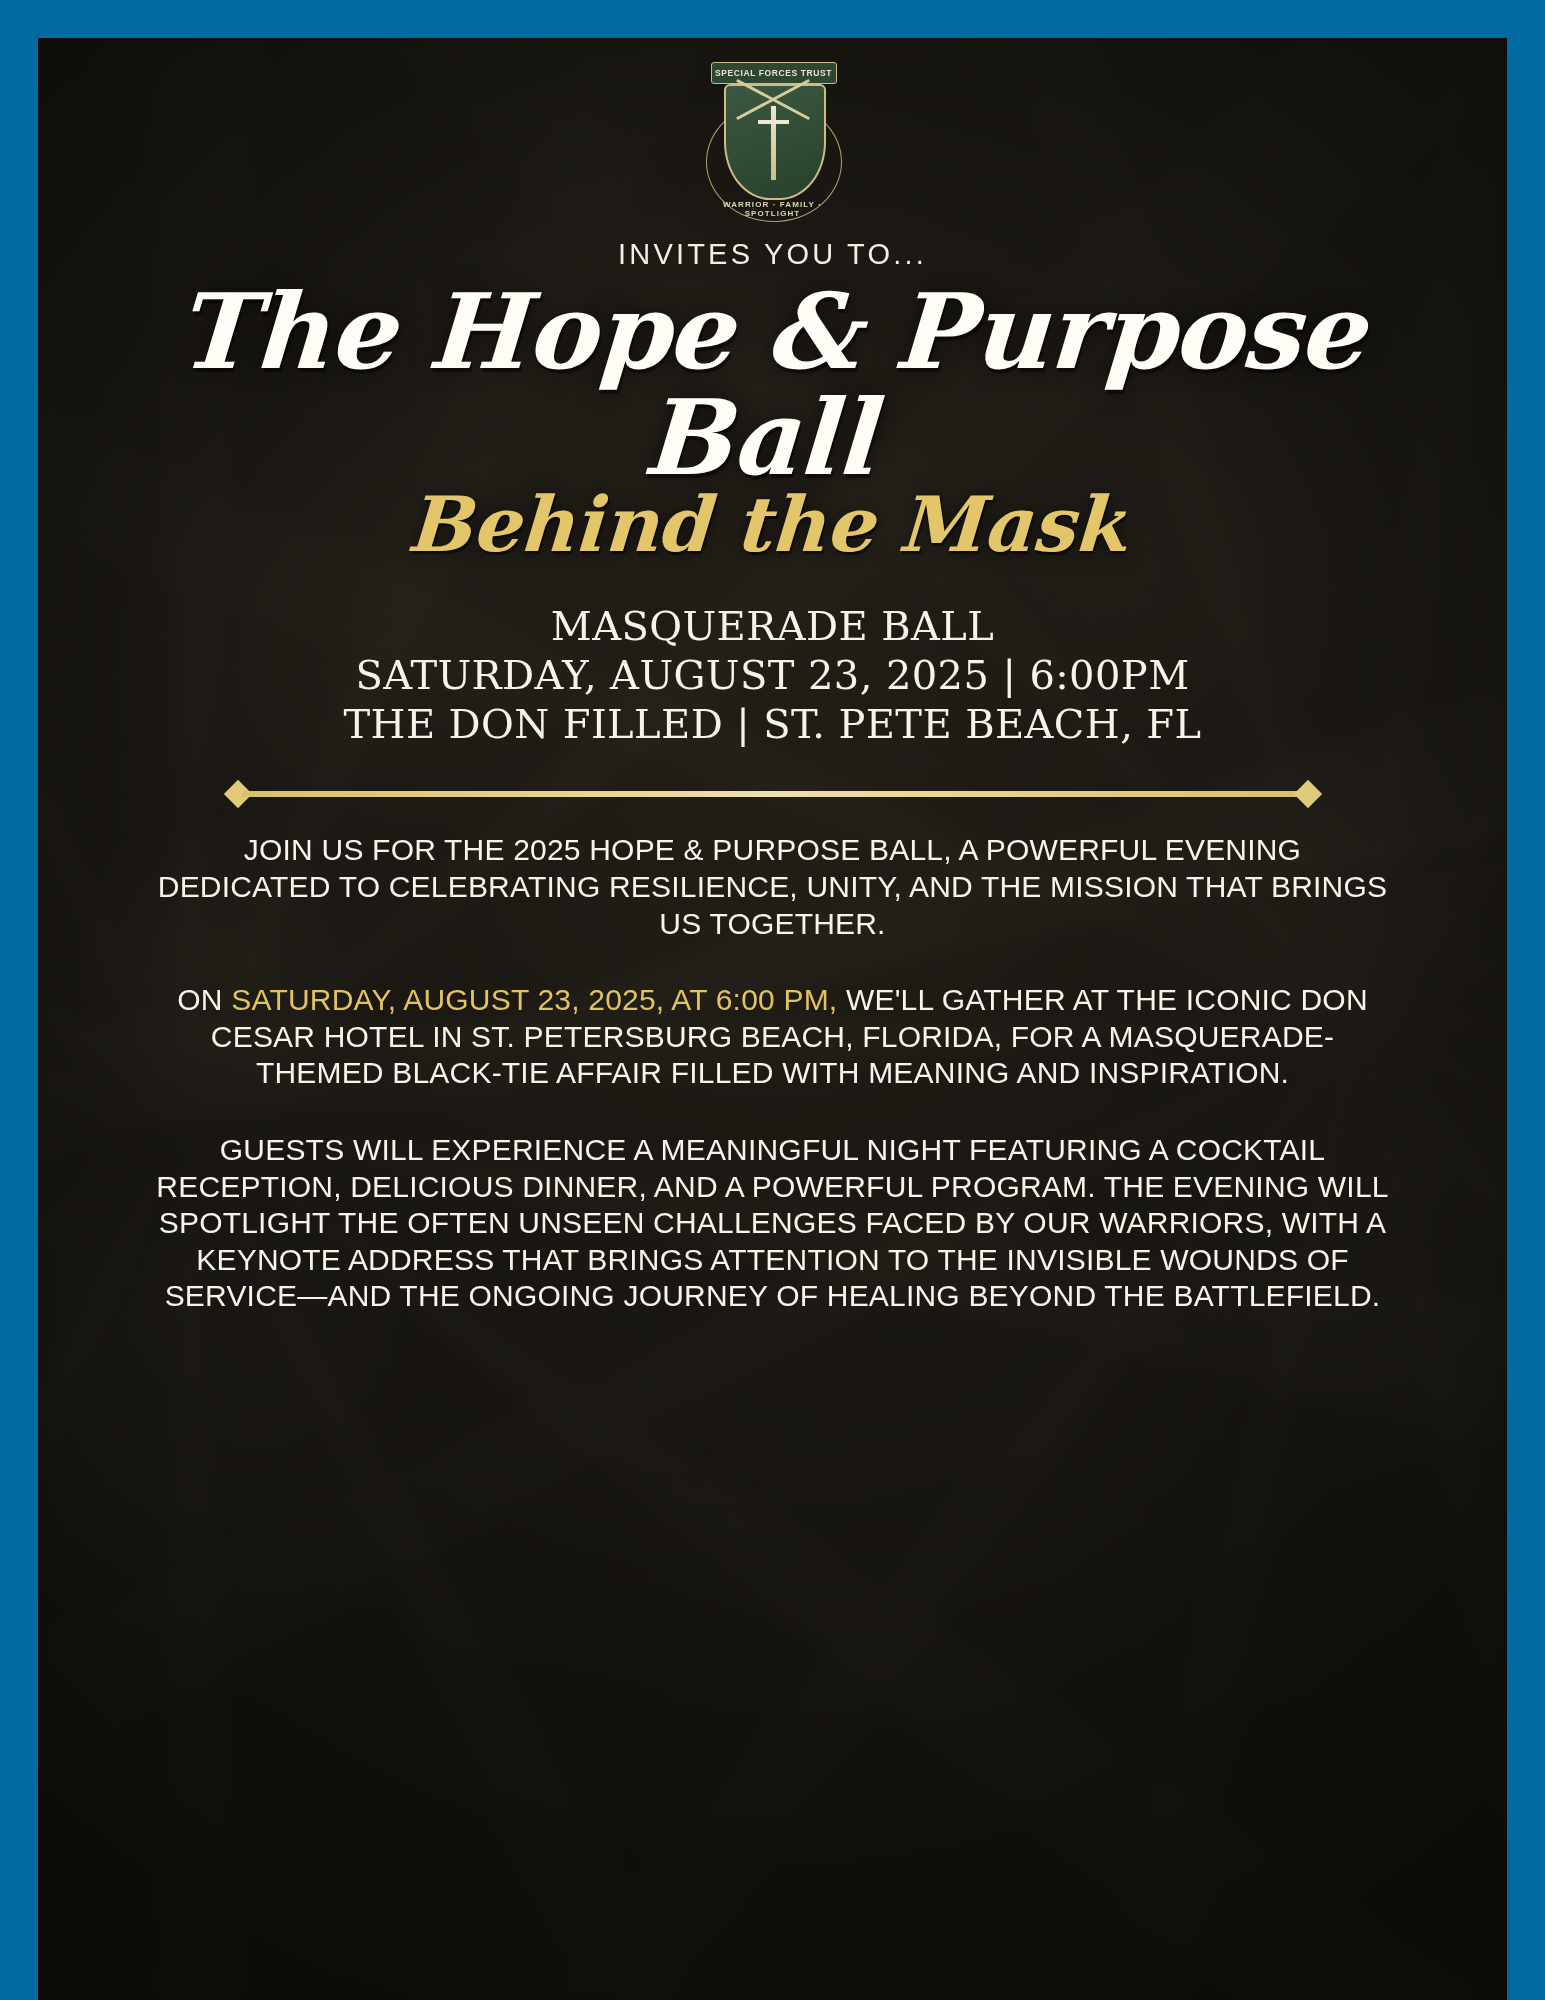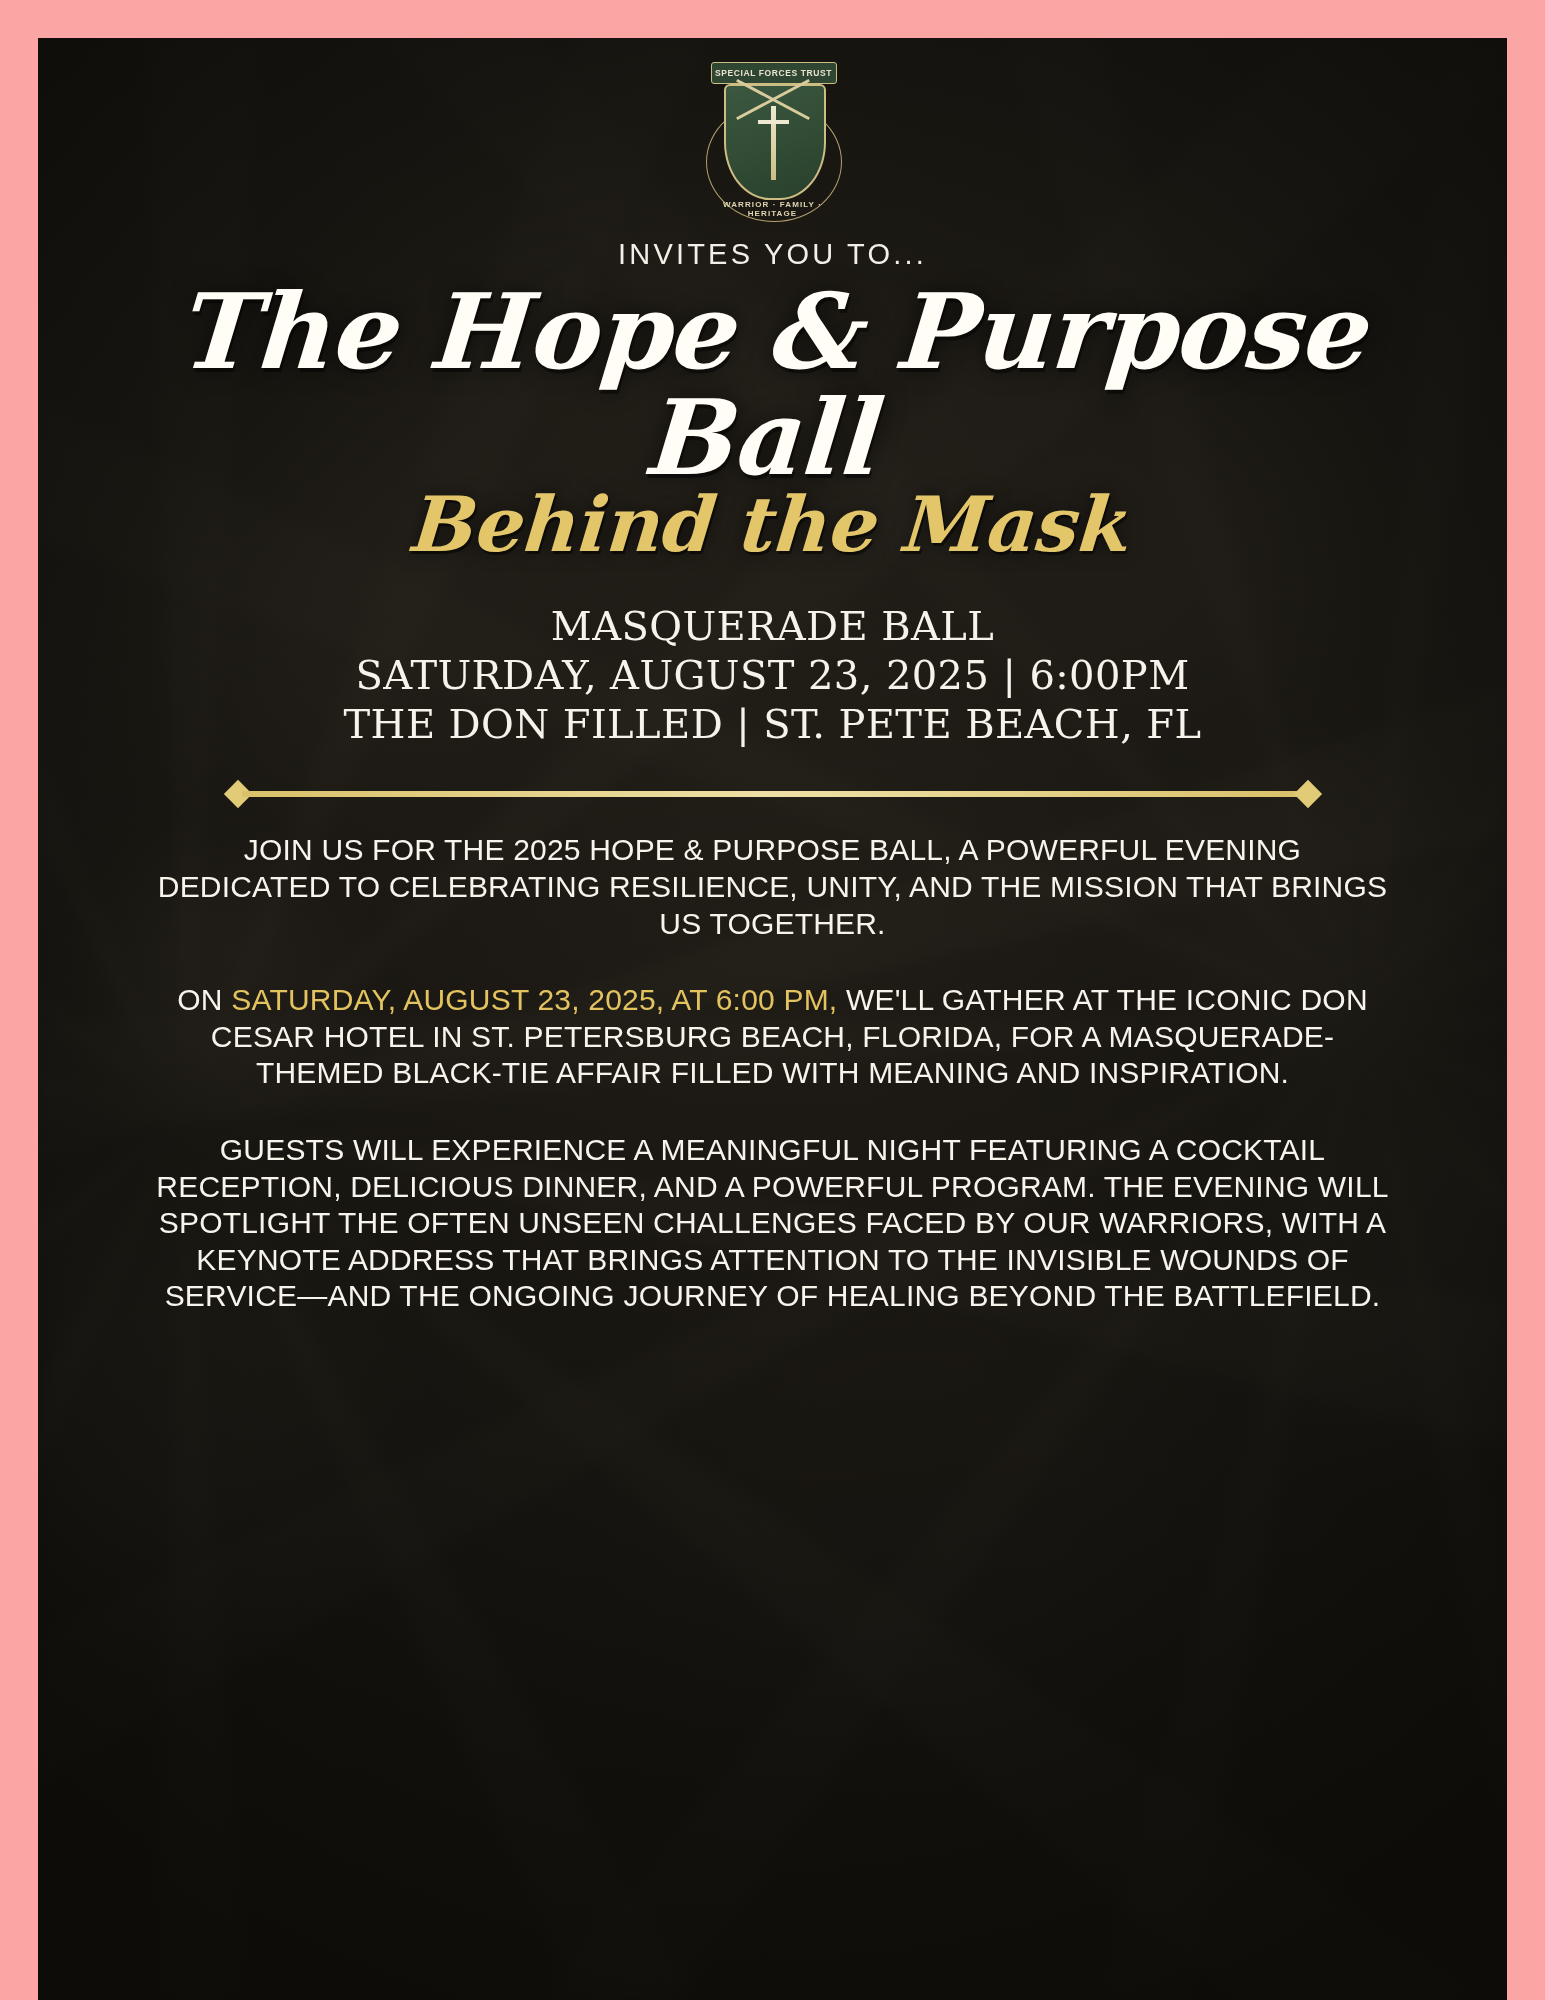--- a/index.html
+++ b/index.html
@@ -12,21 +12,21 @@
     height: 2000px;
     overflow: hidden;
     font-family: "Liberation Sans", sans-serif;
   }
 
   
   .page {
     position: relative;
     width: 1545px;
     height: 2000px;
-    background: #fca5a5;
+    background: #0369a1;
     overflow: hidden;
   }
 
   .flyer {
     position: absolute;
     left: 38px;
     top: 38px;
     width: 1469px;
     height: 1962px;
     overflow: hidden;
@@ -270,21 +270,21 @@
           <div class="crest-ring"></div>
           <div class="crest-tab">
             <span>SPECIAL FORCES TRUST</span>
           </div>
           <div class="crest-shield"></div>
           <div class="crest-arrow a1"></div>
           <div class="crest-arrow a2"></div>
           <div class="crest-dagger"></div>
           <div class="crest-hilt"></div>
           <div class="crest-motto">
-            <span>WARRIOR · FAMILY · HERITAGE</span>
+            <span>WARRIOR · FAMILY · SPOTLIGHT</span>
           </div>
         </div>
       </div>
 
       <div class="invites">INVITES YOU TO...</div>
 
       <div class="title-main">The Hope &amp; Purpose Ball</div>
       <div class="title-sub">Behind the Mask</div>
 
       <div class="event-lines">

